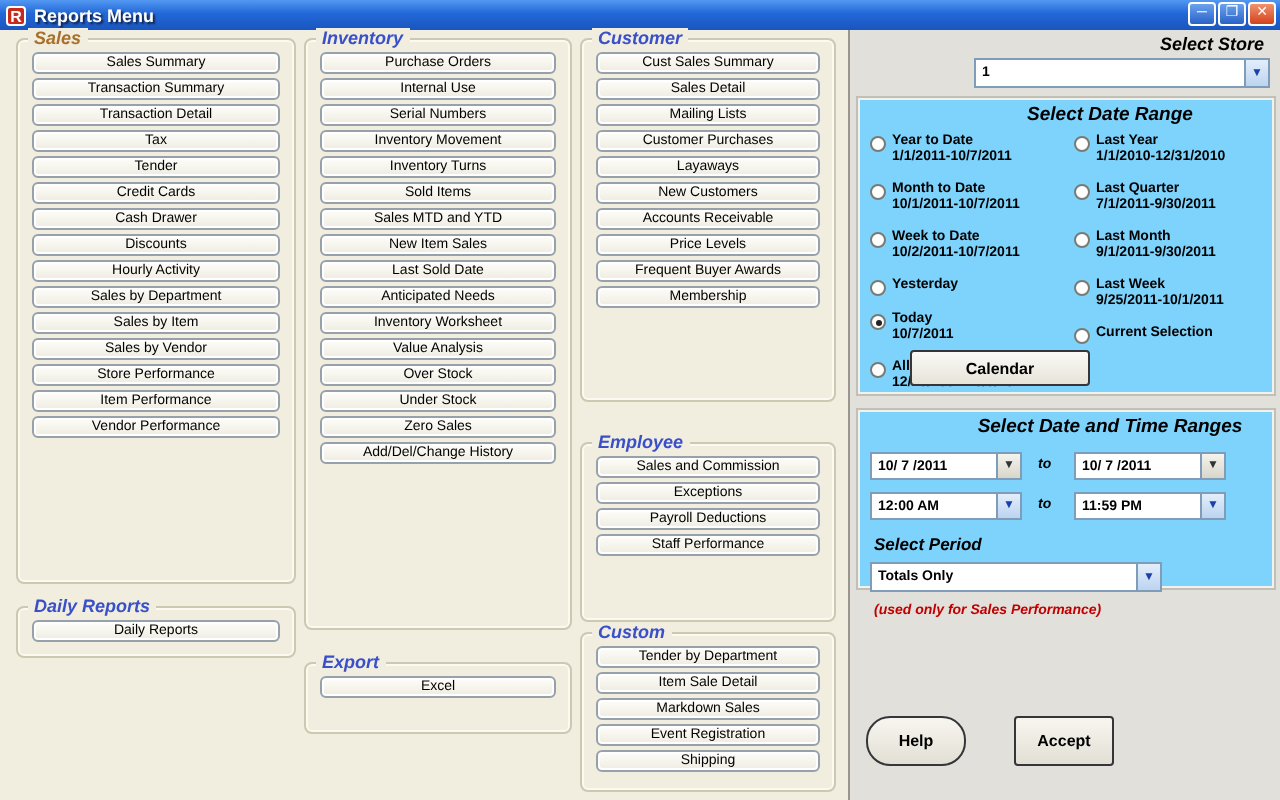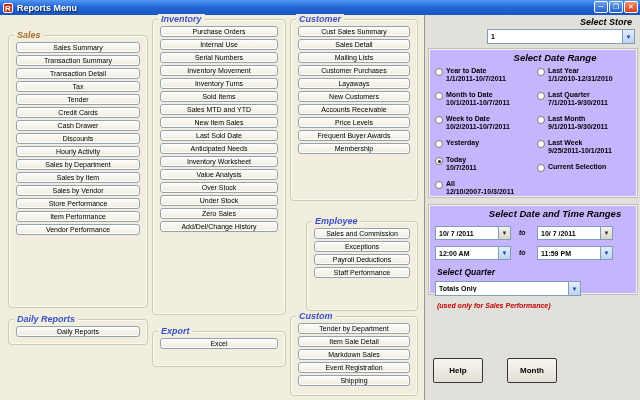--- a/index.html
+++ b/index.html
@@ -26,27 +26,27 @@
   .col1 { left:8px;  width:140px; }
   .col2 { left:152px; width:134px; }
   .col3 { left:290px; width:128px; }
 
   .group { position:relative; border:1px solid #CDC8B0; border-radius:4px; padding-top:6px;
     box-shadow:inset 0 0 0 1px #FBF9F0; }
   .group-label { position:absolute; top:-6px; left:5px; background:#F1EEE0; padding:0 3px;
     font-style:italic; font-weight:bold; font-size:9px; color:#3A50C8; white-space:nowrap; }
   .group-label.gold { color:#A8702A; }
 
-  .g-sales   { margin-top:20px;  height:273px; }
+  .g-sales   { margin-top:4px;  height:273px; }
   .g-daily   { margin-top:11px; height:26px; }
   .g-graphs  { margin-top:17px; height:47px; }
   .g-inv     { margin-top:4px;  height:296px; }
   .g-export  { margin-top:16px; height:36px; }
   .g-cust    { margin-top:4px;  height:182px; }
-  .g-emp     { margin-top:20px; height:90px;margin-left:16px; }
+  .g-emp     { margin-top:20px; height:90px; }
   .g-custom  { margin-top:5px;  height:80px; }
 
   .rbtn { display:block; width:calc(100% - 14px); height:11px; margin:0 auto 2px auto;
     background:linear-gradient(180deg,#FDFDFA 0%,#EFECE0 100%);
     border:1px solid #97A1AC; border-radius:3px;
     font-size:7px; line-height:9px; text-align:center; color:#000;
     font-family:"Liberation Sans", sans-serif; box-shadow:inset 0 0 0 1px #fff; }
 
   
   .right-panel { position:absolute; top:15px; left:424px; width:216px; height:385px;
@@ -54,21 +54,21 @@
   .store-label { position:absolute; top:2px; right:8px; font-style:italic; font-weight:bold; font-size:9px; }
   .combo { position:absolute; background:#fff; border:1px solid #7F9DB9; display:flex;
     align-items:center; font-size:7px; font-weight:bold; }
   .combo-val { flex:1; padding-left:3px; overflow:hidden; white-space:nowrap; }
   .combo-arrow { width:12px; height:100%; display:flex; align-items:center; justify-content:center;
     font-size:6px; border-left:1px solid #7F9DB9; }
   .combo-arrow.blue { background:linear-gradient(180deg,#E3EEFB,#BCD4F0); color:#1C3FA8; }
   .combo-arrow.gray { background:linear-gradient(180deg,#F4F3EE,#D9D6CA); color:#333; }
   .store-combo { top:14px; left:62px; width:148px; height:15px; }
 
-  .panel-group { position:absolute; left:3px; width:210px; background:#c4b5fd;
+  .panel-group { position:absolute; left:3px; width:210px; background:#7dd3fc;
     border:1px solid #C2BFB6; box-shadow:inset 0 0 0 1px #F3F1EC;padding-left:44px; }
   .pg-header { text-align:center; font-style:italic; font-weight:bold; font-size:9.5px; margin-top:3px; }
   .daterange-group { top:33px; height:150px; }
   .radio-col { position:absolute; top:18px; width:100px; }
   .radio-col.left { left:6px; } .radio-col.right { left:108px; }
   .ritem { display:flex; margin-bottom:8px; cursor:default; }
   .radio { width:8px; height:8px; border-radius:50%; background:#fff; border:1px solid #7A7A72;
     margin-right:3px; flex-shrink:0; margin-top:1px; position:relative; }
   .radio.checked::after { content:""; position:absolute; left:2px; top:2px; width:3px; height:3px;
     border-radius:50%; background:#222; }
@@ -81,21 +81,21 @@
   .datetime-group { top:189px; height:91px; }
   .dt-combo { width:76px; height:14px; }
   .to-label { position:absolute; font-size:7px; font-weight:bold; font-style:italic; }
   .period-label { position:absolute; top:62px; left:8px; font-style:italic; font-weight:bold; font-size:8.5px; }
   .period-combo { top:76px; left:6px; width:146px; height:15px; }
   .note { position:absolute; top:97px; left:8px; color:#C00000; font-style:italic; font-weight:bold; font-size:7px; }
 
   .footbtn { position:absolute; top:343px; width:50px; height:25px;
     background:linear-gradient(180deg,#F8F6F0,#E2DFD4); border:1px solid #35353A; border-radius:2px;
     font-weight:bold; font-size:8px; font-family:"Liberation Sans", sans-serif; }
-  .fb-help { left:8px; } .fb-accept { left:82px; } .fb-exit { left:156px; }
+  .fb-help { left:8px;border-radius:12px; } .fb-accept { left:82px; } .fb-exit { left:156px; }
   .u { text-decoration:underline; }
 </style>
 </head>
 <body>
 
 <div class="window">
 
   <div class="titlebar">
     <span class="title-icon">R</span>
     <span class="title-text">Reports Menu</span>
@@ -253,20 +253,21 @@
           <span class="radio"></span>
           <span class="rtxt"><span>Last Week</span>
           <span class="rdates">9/25/2011-10/1/2011</span></span>
         </div>
         <div class="ritem">
           <span class="radio"></span>
           <span class="rtxt"><span>Current Selection</span></span>
         </div>
       </div>
 
+      <button class="calendar-btn">Calendar</button>
     </div>
 
     <div class="panel-group datetime-group">
       <div class="pg-header">Select Date and Time Ranges</div>
 
       <div class="combo dt-combo" style="top:21px; left:6px;">
         <span class="combo-val">10/ 7 /2011</span>
         <span class="combo-arrow gray">▼</span>
       </div>
       <span class="to-label" style="top:24px; left:90px;">to</span>
@@ -278,25 +279,25 @@
       <div class="combo dt-combo" style="top:41px; left:6px;">
         <span class="combo-val">12:00 AM</span>
         <span class="combo-arrow blue">▼</span>
       </div>
       <span class="to-label" style="top:44px; left:90px;">to</span>
       <div class="combo dt-combo" style="top:41px; left:108px;">
         <span class="combo-val">11:59 PM</span>
         <span class="combo-arrow blue">▼</span>
       </div>
 
-      <span class="period-label">Select Quarter</span>
+      <span class="period-label">Select Period</span>
       <div class="combo period-combo">
         <span class="combo-val">Totals Only</span>
         <span class="combo-arrow blue">▼</span>
       </div>
       <span class="note">(used only for Sales Performance)</span>
     </div>
 
     <button class="footbtn fb-help">Help</button>
-    <button class="footbtn fb-accept">Month</button>
+    <button class="footbtn fb-accept">Accept</button>
   </div>
 
 </div>
 
 </body></html>

